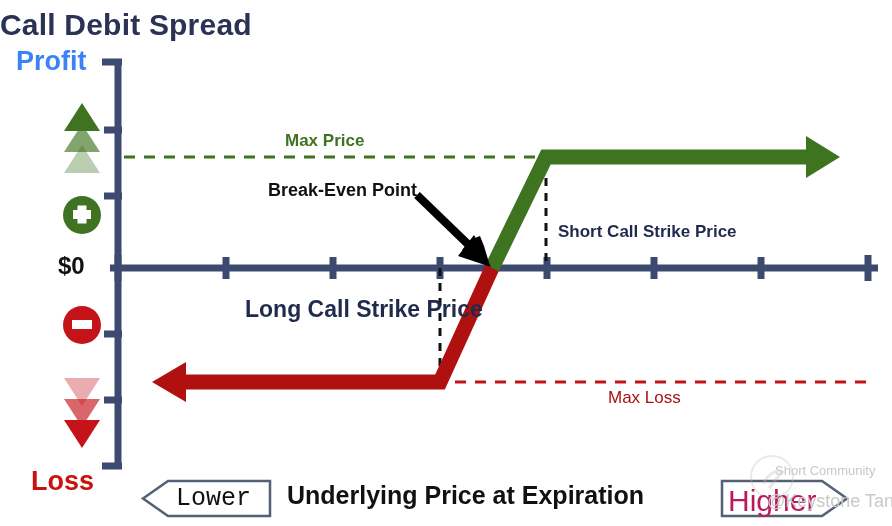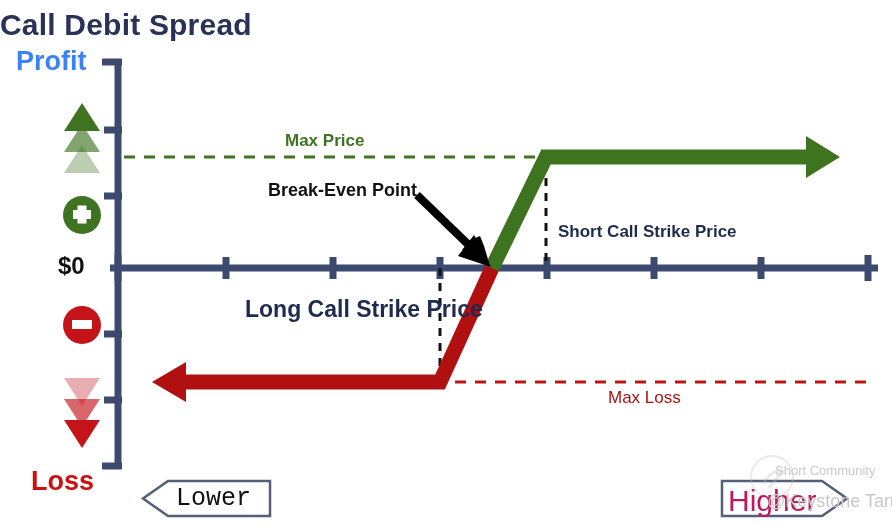--- a/index.html
+++ b/index.html
@@ -229,20 +229,21 @@
   <div class="txt" id="label-max-profit">Max Price</div>
 
   <div class="txt" id="label-max-loss">Max Loss</div>
 
   <div class="txt" id="label-short-strike">Short Call Strike Price</div>
 
   <div class="txt" id="label-break-even">Break-Even Point</div>
 
   <div class="txt" id="label-long-strike">Long Call Strike Price</div>
 
+  <div class="txt" id="xaxis-title">Underlying Price at Expiration</div>
 
   <div class="txt" id="chev-lower-text">Lower</div>
 
   <div class="txt" id="chev-higher-text">Higher</div>
 
   <div class="txt" id="watermark-brand">Short Community</div>
 
   <div class="txt" id="watermark-user">@Keystone Tan</div>
 
 </div>

